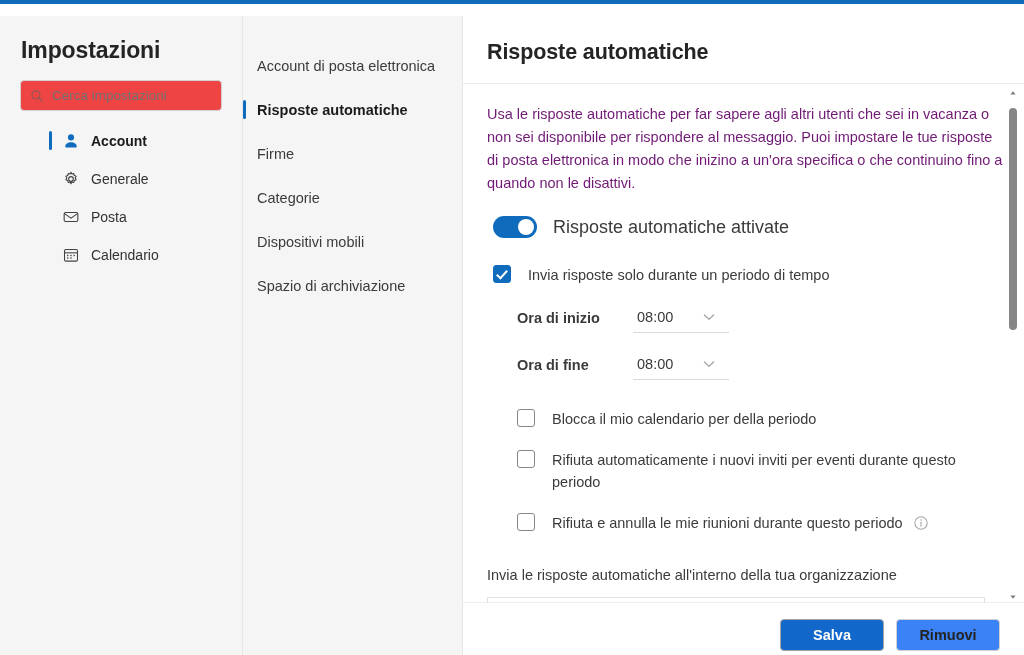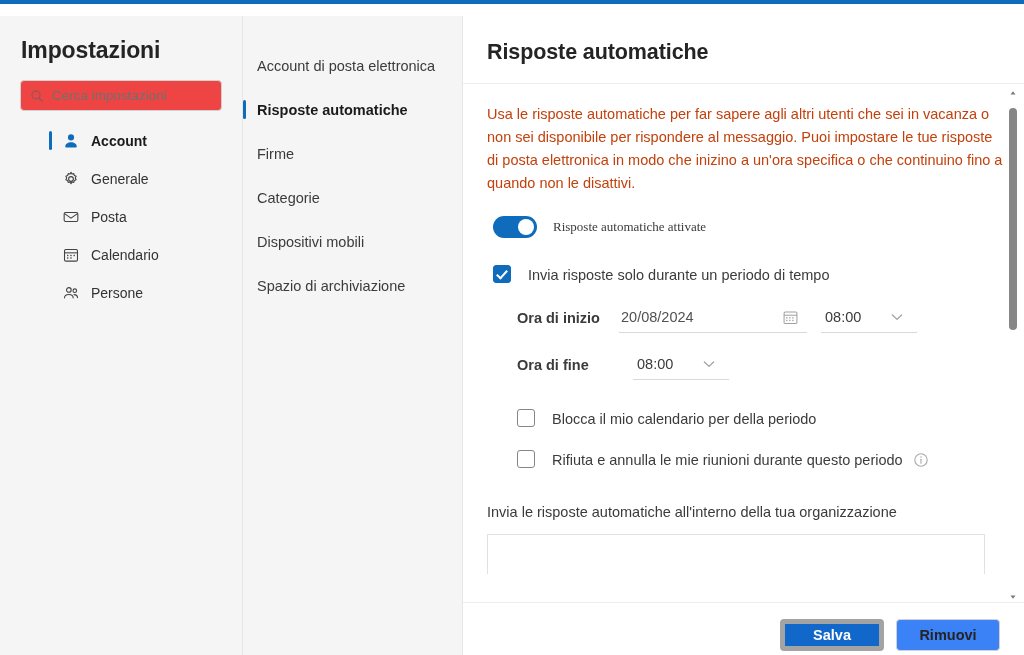--- a/index.html
+++ b/index.html
@@ -185,21 +185,21 @@
     width: 100%;
     height: 522px;
     overflow: hidden;
     box-sizing: border-box;
     padding: 0 40px 0 24px;
   }
 
   .intro-text {
     font-size: 14.5px;
     line-height: 23px;
-    color: #c2410c;
+    color: #701a75;
     width: 520px;
     padding-top: 19px;
   }
 
   
   .toggle-row {
     display: flex;
     align-items: center;
     margin-top: 21px;
     padding-left: 6px;
@@ -217,23 +217,22 @@
     position: absolute;
     top: 3px;
     left: 25px;
     width: 16px;
     height: 16px;
     border-radius: 50%;
     background: #ffffff;
   }
   .toggle-label {
     margin-left: 16px;
-    font-size: 13px;
+    font-size: 18px;
     color: #3b3b3b;
-    font-family: Liberation Serif, serif;
   }
 
   
   .cb-row {
     display: flex;
     align-items: flex-start;
     margin-top: 26px;
     padding-left: 6px;
   }
   .cb {
@@ -415,21 +414,21 @@
     font-family: inherit;
     font-size: 14.5px;
     font-weight: 600;
     cursor: pointer;
     box-sizing: border-box;
     padding: 0 16px;
   }
   .btn-primary {
     background: #1268ca;
     color: #ffffff;
-    border: 5px solid #a3a3a3;
+    border: 1px solid #a3a3a3;
     margin-right: 12px;
   }
   .btn-secondary {
     background: #3b82f6;
     color: #242424;
     border: 1px solid #d1d1d1;
   }
 </style>
 </head>
 <body>
@@ -493,31 +492,20 @@
               <rect x="5.6" y="9.8" width="1.5" height="1.5" fill="#424242" stroke="none"></rect>
               <rect x="9.2" y="9.8" width="1.5" height="1.5" fill="#424242" stroke="none"></rect>
               <rect x="12.8" y="9.8" width="1.5" height="1.5" fill="#424242" stroke="none"></rect>
               <rect x="5.6" y="12.6" width="1.5" height="1.5" fill="#424242" stroke="none"></rect>
               <rect x="9.2" y="12.6" width="1.5" height="1.5" fill="#424242" stroke="none"></rect>
             </svg>
           </span>
           <span>Calendario</span>
         </div>
 
-        <div class="nav-item">
-          <span class="nav-ico">
-            <svg viewBox="0 0 20 20" width="18" height="18" fill="none" stroke="#424242" stroke-width="1.2">
-              <circle cx="7.6" cy="6.6" r="2.6"></circle>
-              <path d="M2.8 15.4c0-2.4 2.2-3.8 4.8-3.8s4.8 1.4 4.8 3.8" stroke-linecap="round"></path>
-              <circle cx="14.2" cy="7.4" r="2"></circle>
-              <path d="M13.4 11.8c2.1.1 3.8 1.3 3.8 3.3" stroke-linecap="round"></path>
-            </svg>
-          </span>
-          <span>Persone</span>
-        </div>
 
       </div>
     </div>
 
     <div class="sub-col">
       <div class="sub-item">
         <span>Account di posta elettronica</span>
       </div>
       <div class="sub-item active">
         <span>Risposte automatiche</span>
@@ -552,35 +540,20 @@
           <span class="toggle-label">Risposte automatiche attivate</span>
         </div>
 
         <div class="cb-row">
           <div class="cb checked"></div>
           <span class="cb-label">Invia risposte solo durante un periodo di tempo</span>
         </div>
 
         <div class="dt-row">
           <span class="dt-label">Ora di inizio</span>
-          <div class="date-field">
-            <span class="val">20/08/2024</span>
-            <span class="cal-ico">
-              <svg viewBox="0 0 18 18" width="17" height="17" fill="none" stroke="#707070" stroke-width="1.1">
-                <rect x="2.2" y="3.2" width="13.6" height="12.2" rx="1.2"></rect>
-                <line x1="2.2" y1="6.6" x2="15.8" y2="6.6"></line>
-                <rect x="4.4" y="8.6" width="1.4" height="1.4" fill="#707070" stroke="none"></rect>
-                <rect x="7.6" y="8.6" width="1.4" height="1.4" fill="#707070" stroke="none"></rect>
-                <rect x="10.8" y="8.6" width="1.4" height="1.4" fill="#707070" stroke="none"></rect>
-                <rect x="4.4" y="11.4" width="1.4" height="1.4" fill="#707070" stroke="none"></rect>
-                <rect x="7.6" y="11.4" width="1.4" height="1.4" fill="#707070" stroke="none"></rect>
-                <rect x="10.8" y="11.4" width="1.4" height="1.4" fill="#707070" stroke="none"></rect>
-              </svg>
-            </span>
-          </div>
           <div class="time-field">
             <span class="val">08:00</span>
             <span class="chev">
               <svg viewBox="0 0 16 16" width="16" height="16" fill="none" stroke="#707070" stroke-width="1.3">
                 <path d="M3.4 6l4.6 4.4L12.6 6" stroke-linecap="round" stroke-linejoin="round"></path>
               </svg>
             </span>
           </div>
         </div>
 
@@ -596,20 +569,24 @@
           </div>
         </div>
 
         <div class="sub-cb-group">
 
           <div class="cb-row">
             <div class="cb"></div>
             <span class="cb-label">Blocca il mio calendario per della periodo</span>
           </div>
 
+          <div class="cb-row">
+            <div class="cb"></div>
+            <span class="cb-label cb-text-wrap">Rifiuta automaticamente i nuovi inviti per eventi durante questo periodo</span>
+          </div>
 
           <div class="cb-row">
             <div class="cb"></div>
             <span class="cb-label">Rifiuta e annulla le mie riunioni durante questo periodo</span>
             <span class="info-ico">
               <svg viewBox="0 0 16 16" width="16" height="16" fill="none" stroke="#707070" stroke-width="1.1">
                 <circle cx="8" cy="8" r="6.2"></circle>
                 <line x1="8" y1="7.2" x2="8" y2="11.2" stroke-linecap="round"></line>
                 <circle cx="8" cy="4.9" r="0.75" fill="#707070" stroke="none"></circle>
               </svg>

